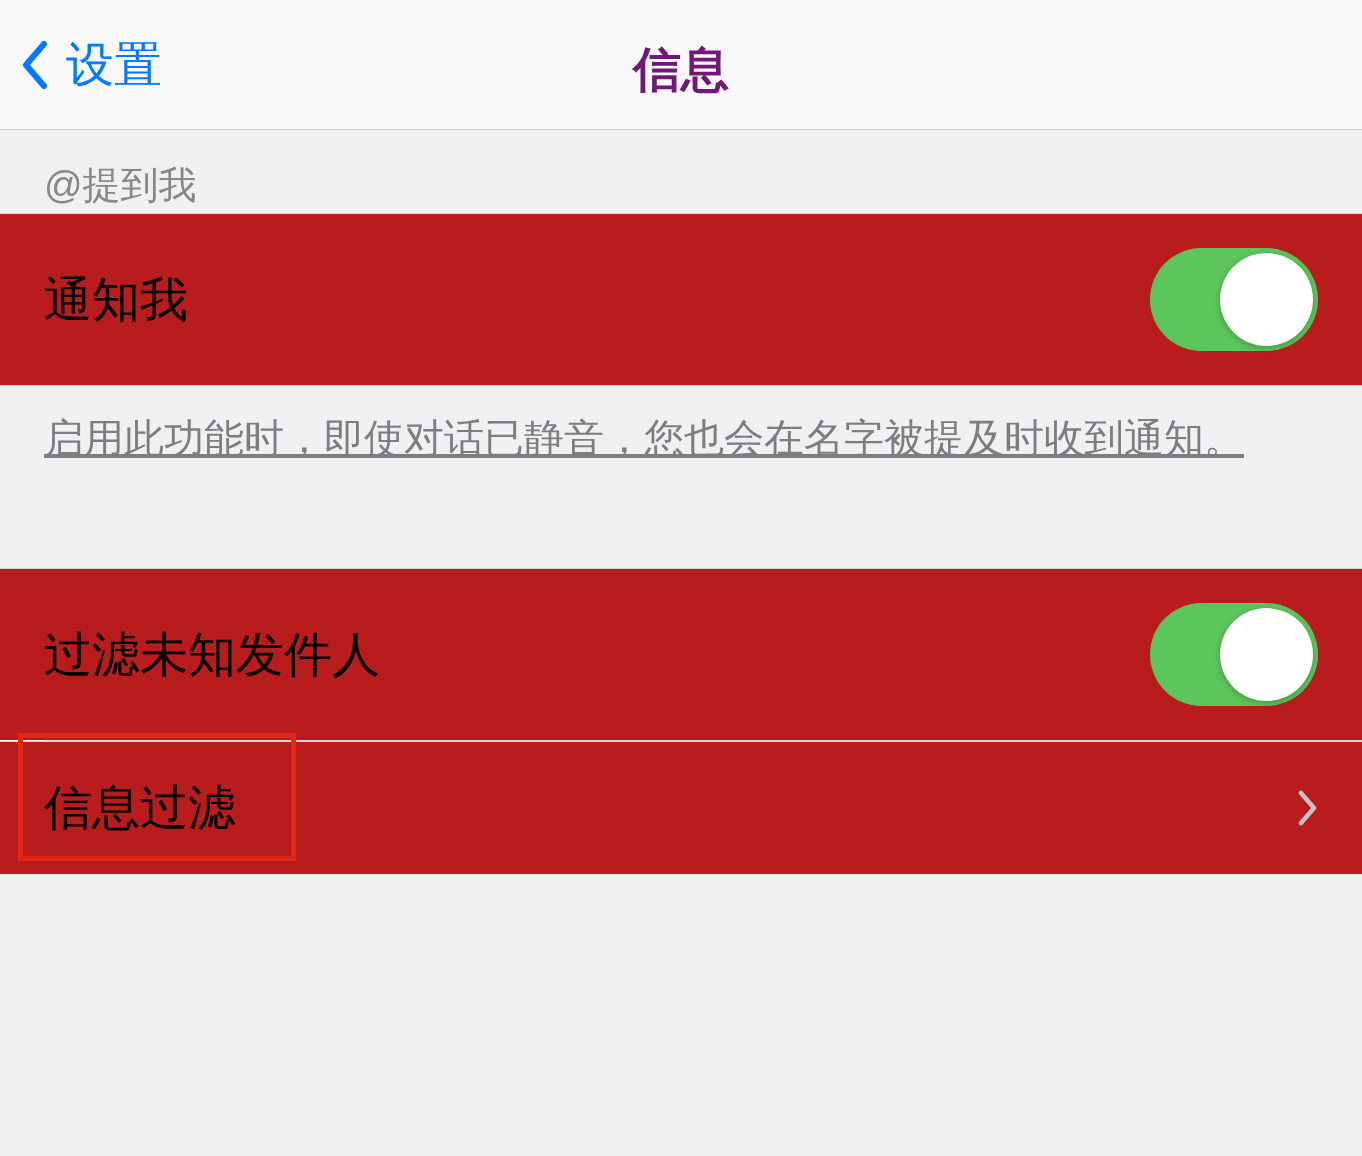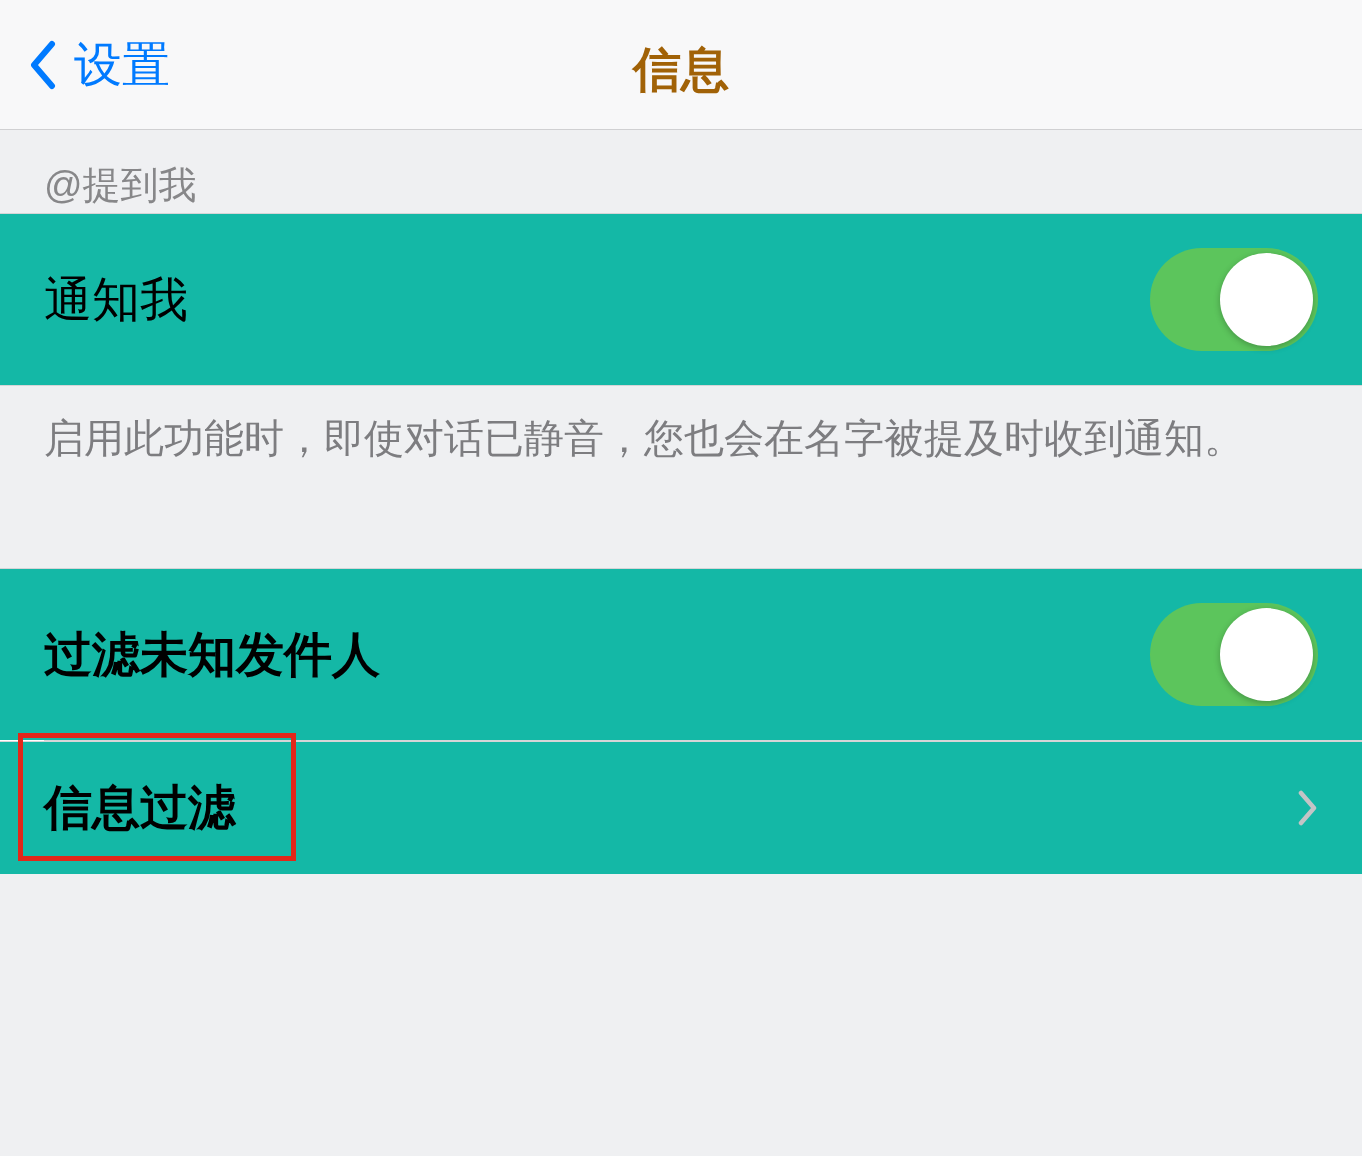--- a/index.html
+++ b/index.html
@@ -25,60 +25,59 @@
       display: flex;
       align-items: center;
       position: relative;
       border-bottom: 1px solid #d0d0d2;
     }
     .back-button {
       display: flex;
       align-items: center;
       color: #007aff;
       font-size: 48px;
-      padding-left: 28px;
+      padding-left: 20px;
       cursor: pointer;
     }
     .back-chevron {
       width: 28px;
       height: 50px;
       margin-right: 18px;
     }
     .header-title {
       position: absolute;
       left: 50%;
       transform: translateX(-50%);
       font-size: 48px;
       font-weight: 600;
-      color: #a16207;
+      color: #701a75;
       margin-top: 10px;
     }
     
     .section-header {
       padding: 30px 44px 2px 44px;
       color: #878789;
       font-size: 38px;
     }
     
     .list-row {
-      background: #14b8a6;
+      background: #b91c1c;
       display: flex;
       align-items: center;
       justify-content: space-between;
       padding: 34px 44px;
       border-top: 1px solid #d5d5d7;
       border-bottom: 1px solid #d5d5d7;
     }
     .list-group {
       background: #fff;
     }
     .list-group .list-row {
       border-top: none;
       border-bottom: none;
-      font-weight: bold;
     }
     .list-group .list-row:first-child {
       border-top: 1px solid #d5d5d7;
     }
     .list-group .list-row:last-child {
       border-bottom: 1px solid #d5d5d7;
     }
     .row-separator {
       height: 1px;
       background: #d5d5d7;
@@ -107,20 +106,21 @@
       border-radius: 50%;
       background: #fff;
       box-shadow: 0 2px 6px rgba(0,0,0,0.25);
     }
     
     .description {
       padding: 22px 44px 30px 44px;
       color: #7d7d80;
       font-size: 40px;
       line-height: 1.5;
+      text-decoration: underline;
     }
     
     .chevron-right {
       width: 20px;
       height: 36px;
       flex-shrink: 0;
       margin-left: 12px;
     }
     
     .highlight-box {

